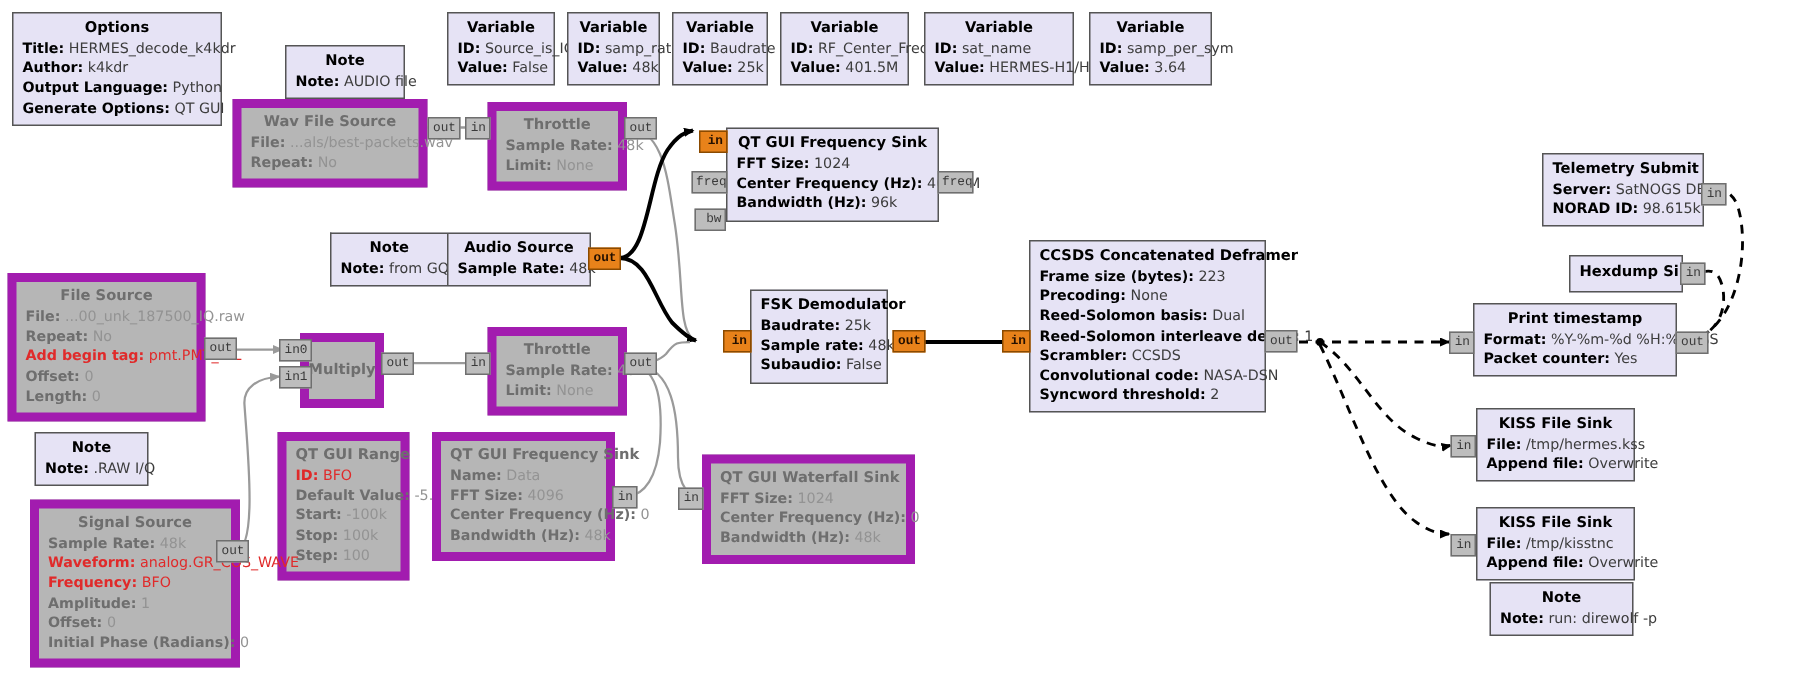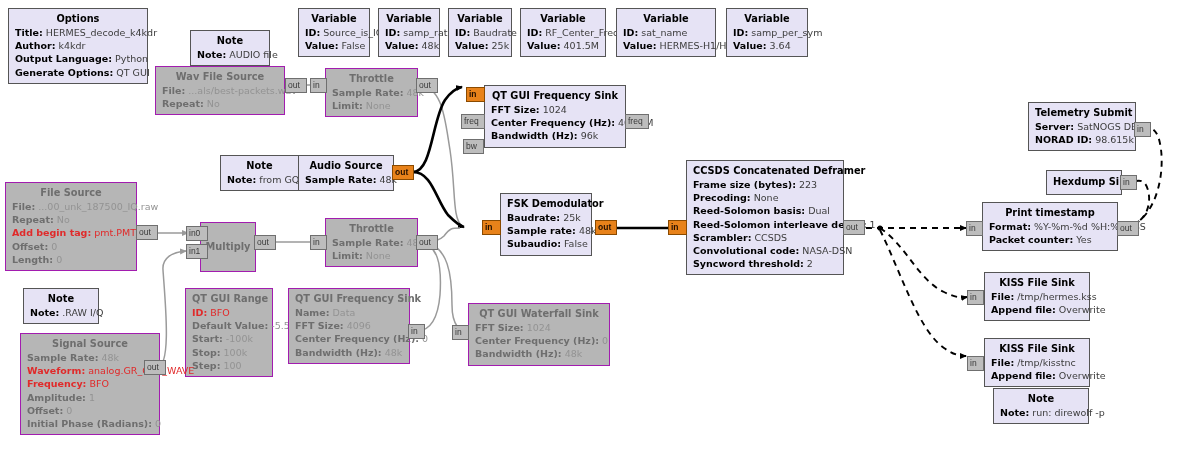--- a/index.html
+++ b/index.html
@@ -38,21 +38,21 @@
     font-size:9.8px;
     line-height:14px;
     margin-bottom:0px;
   }
   .blk .row{display:block;}
   .blk .row b{font-weight:bold;}
   .blk .val{color:#3c3c3c;font-weight:normal;}
   
   .blk.dis{
     background:#b6b6b6;
-    border:1px solid #a21caf;
+    border:6px solid #a21caf;
     color:#7d7d7d;
   }
   .blk.dis .ttl{color:#6e6e6e;}
   .blk.dis .row b{color:#6e6e6e;}
   .blk.dis .val{color:#939393;}
   
   .red{color:#e00000;}
   .blk.dis .red{color:#e02a2a;}
   .blk.dis .red b{color:#e02a2a;}
   
@@ -62,24 +62,24 @@
   
   .port{
     position:absolute;
     box-sizing:border-box;
     height:15px;
     border:1px solid #6f6f6f;
     background:#bdbdbd;
     color:#3a3a3a;
     font-size:8.5px;
     line-height:13px;
-    text-align:left;
+    text-align:right;
     padding:0 2px;
     z-index:4;
-    font-family:Liberation Sans, sans-serif;
+    font-family:Liberation Mono, monospace;
   }
   .port.act{
     background:#e8821a;
     border:1px solid #8a4a00;
     color:#241000;
     font-weight:bold;
   }
 </style>
 </head>
 <body>

